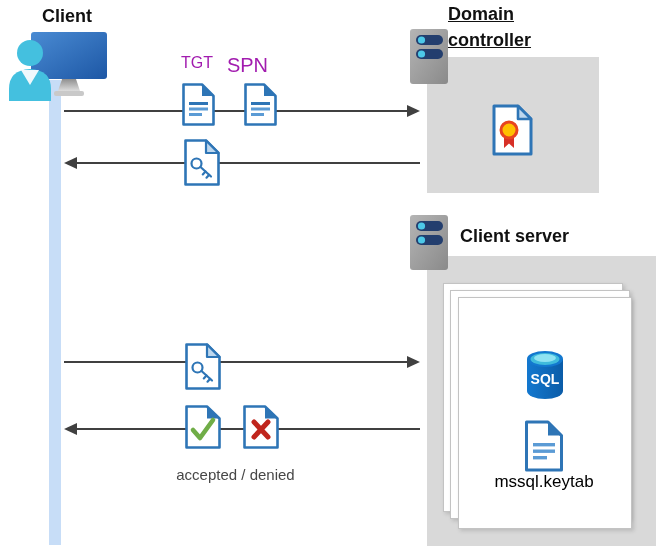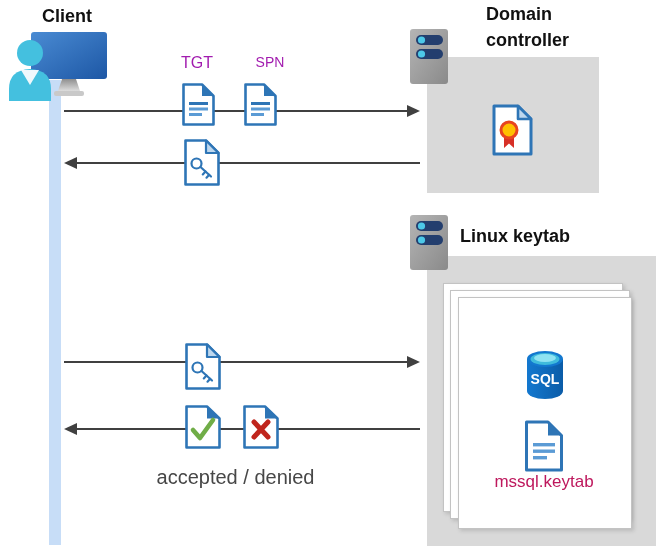--- a/index.html
+++ b/index.html
@@ -10,26 +10,26 @@
   .abs{position:absolute;}
   .title{font-weight:bold;color:#111111;font-size:18px;line-height:26px;}
   .graytext{color:#a21caf;font-size:16px;}
   .center{text-align:center;}
 
   
   .timeline{left:49px;top:80px;width:12px;height:465px;background:#C7DDF7;z-index:0;}
 
   
   .client-label{left:12px;top:3px;width:110px;z-index:3;}
-  .dc-label{left:486px;top:1px;width:120px;z-index:3;}
+  .dc-label{left:448px;top:1px;width:120px;z-index:3;text-decoration:underline;}
   .ls-label{left:460px;top:223px;width:170px;z-index:3;}
   .tgt-label{left:175px;top:54px;width:44px;font-size:16px;}
-  .spn-label{left:248px;top:54px;width:44px;font-size:14px;}
-  .result-label{left:118px;top:466px;width:235px;font-size:20px;color:#474747;}
-  .keytab-label{left:468px;top:472px;width:152px;font-size:17px;color:#be185d;z-index:6;}
+  .spn-label{left:224px;top:54px;width:44px;font-size:20px;text-align:right;}
+  .result-label{left:118px;top:466px;width:235px;font-size:15px;color:#474747;}
+  .keytab-label{left:468px;top:472px;width:152px;font-size:17px;color:#000000;z-index:6;}
   .container-label{left:468px;top:312px;width:152px;z-index:6;}
 
   
   .graybox{background:#D9D9D9;z-index:1;}
   .dc-box{left:427px;top:57px;width:172px;height:136px;}
   .ls-box{left:427px;top:256px;width:229px;height:290px;}
 
   
   .paper{background:#ffffff;border:1px solid #C3C3C3;box-shadow:2px 2px 4px rgba(0,0,0,0.14);z-index:2;}
   .paper-back{left:443px;top:283px;width:178px;height:227px;z-index:2;}
@@ -65,21 +65,21 @@
 </style>
 </head>
 <body>
 
 <div class="canvas">
 
   <div class="abs timeline"></div>
 
   <div class="abs title center client-label">Client</div>
   <div class="abs title dc-label">Domain controller</div>
-  <div class="abs title ls-label">Linux keytab</div>
+  <div class="abs title ls-label">Client server</div>
 
   <svg class="abs client-icon" width="104" height="74" viewBox="0 0 104 74">
     <defs>
       <linearGradient id="monGrad" x1="0" y1="0" x2="1" y2="1">
         <stop offset="0" stop-color="#4A8BD3"></stop>
           <stop offset="1" stop-color="#1D57A5"></stop>
       </linearGradient>
       <linearGradient id="standGrad" x1="0" y1="0" x2="0" y2="1">
         <stop offset="0" stop-color="#8F8F8F"></stop>
           <stop offset="1" stop-color="#DDDDDD"></stop>

